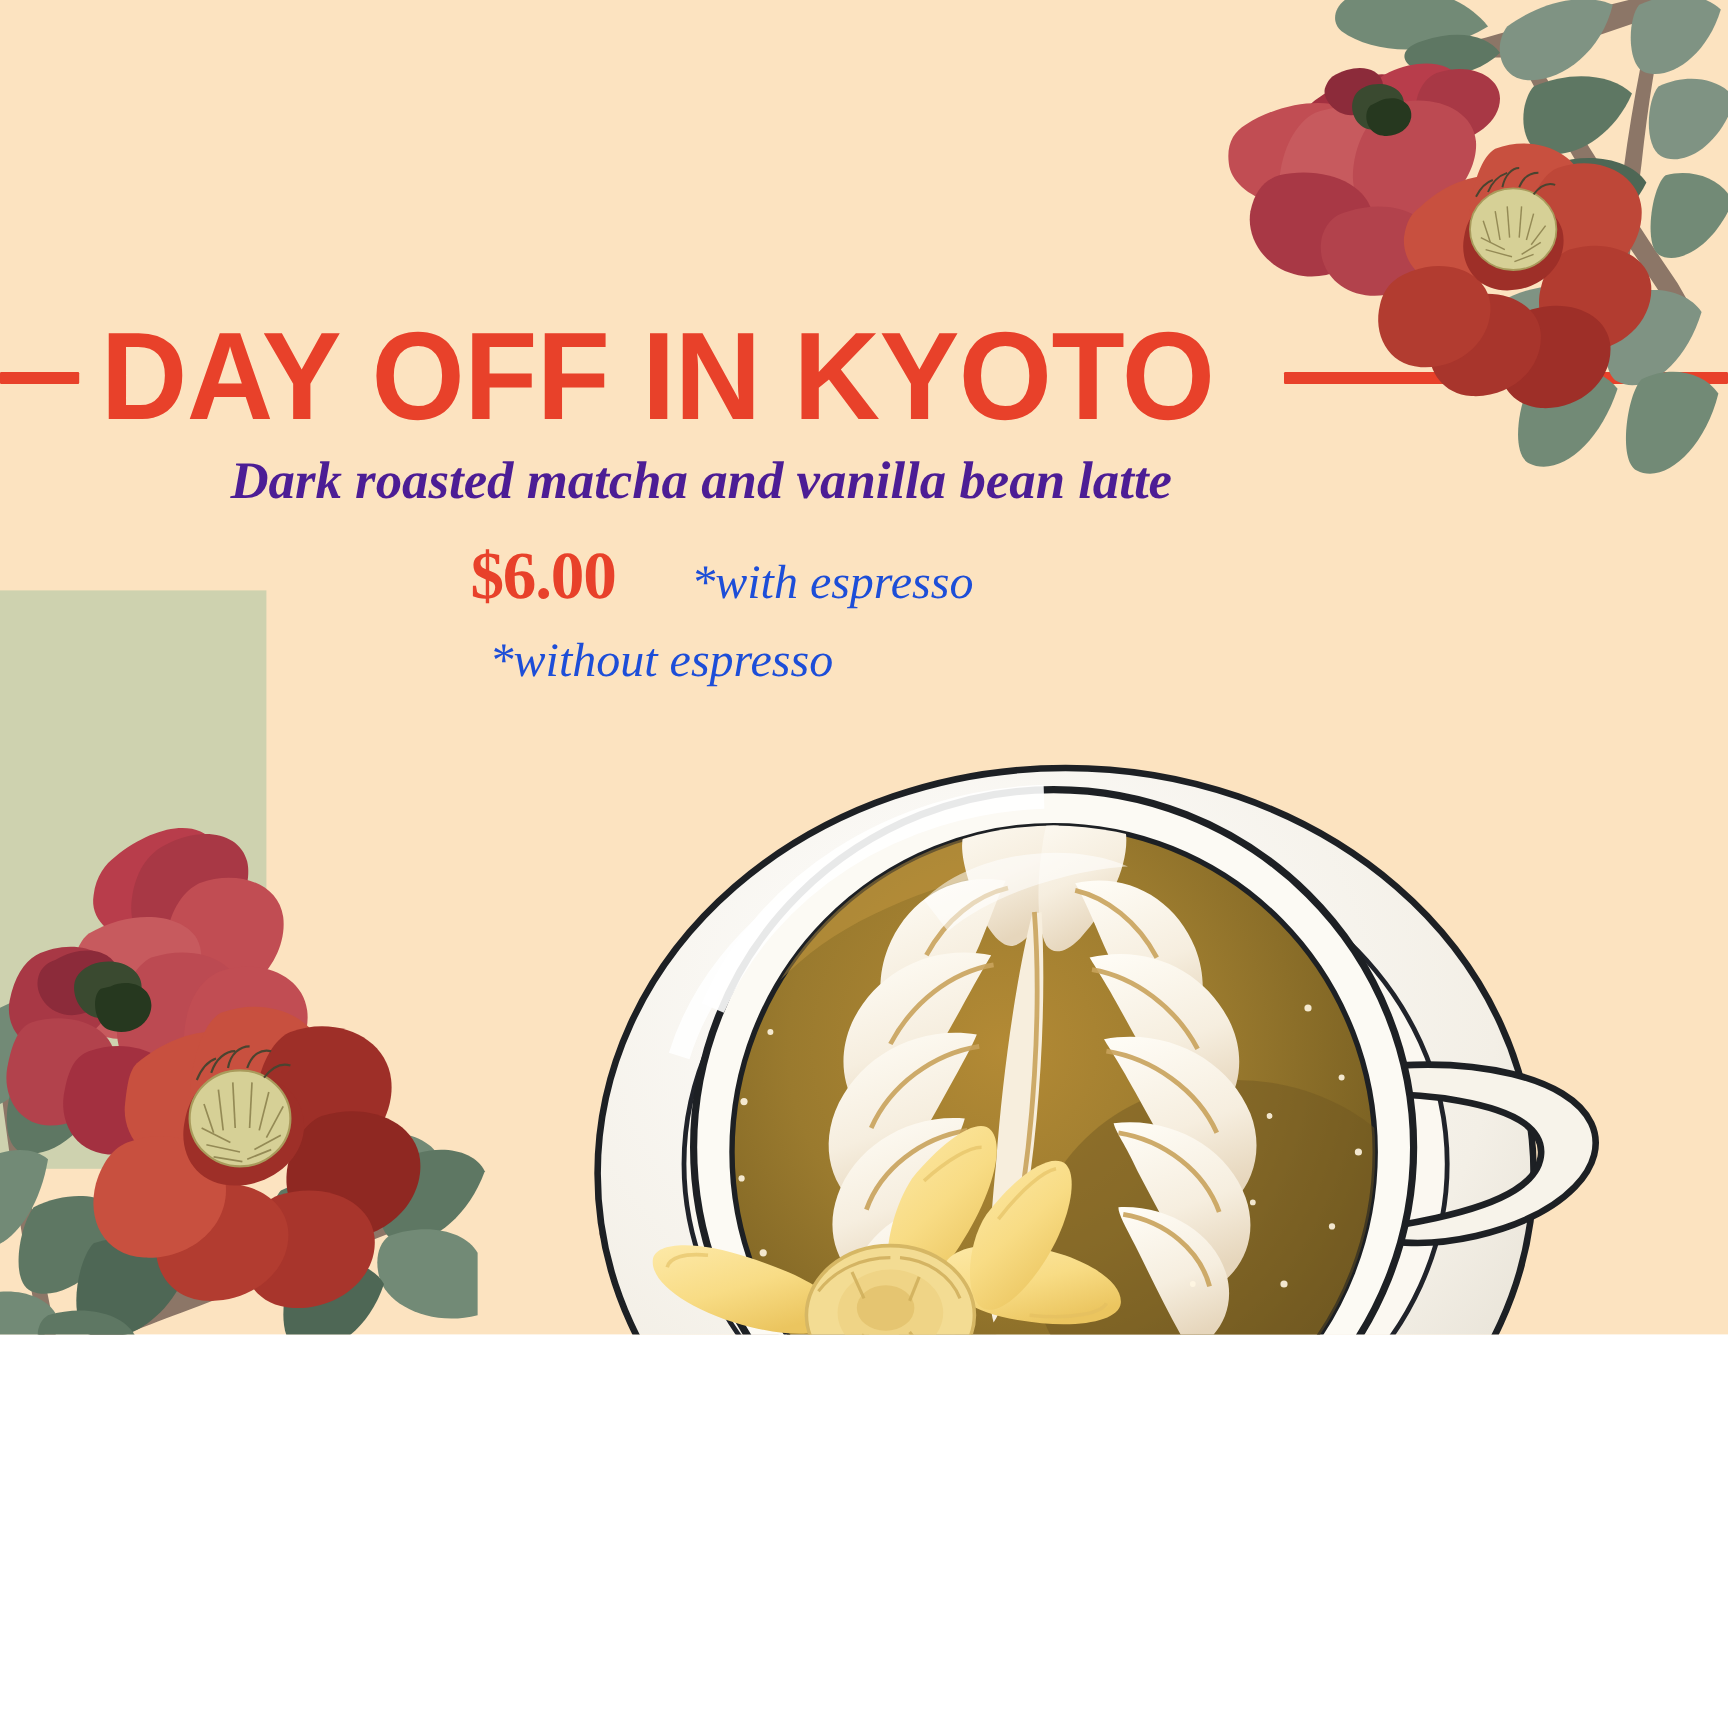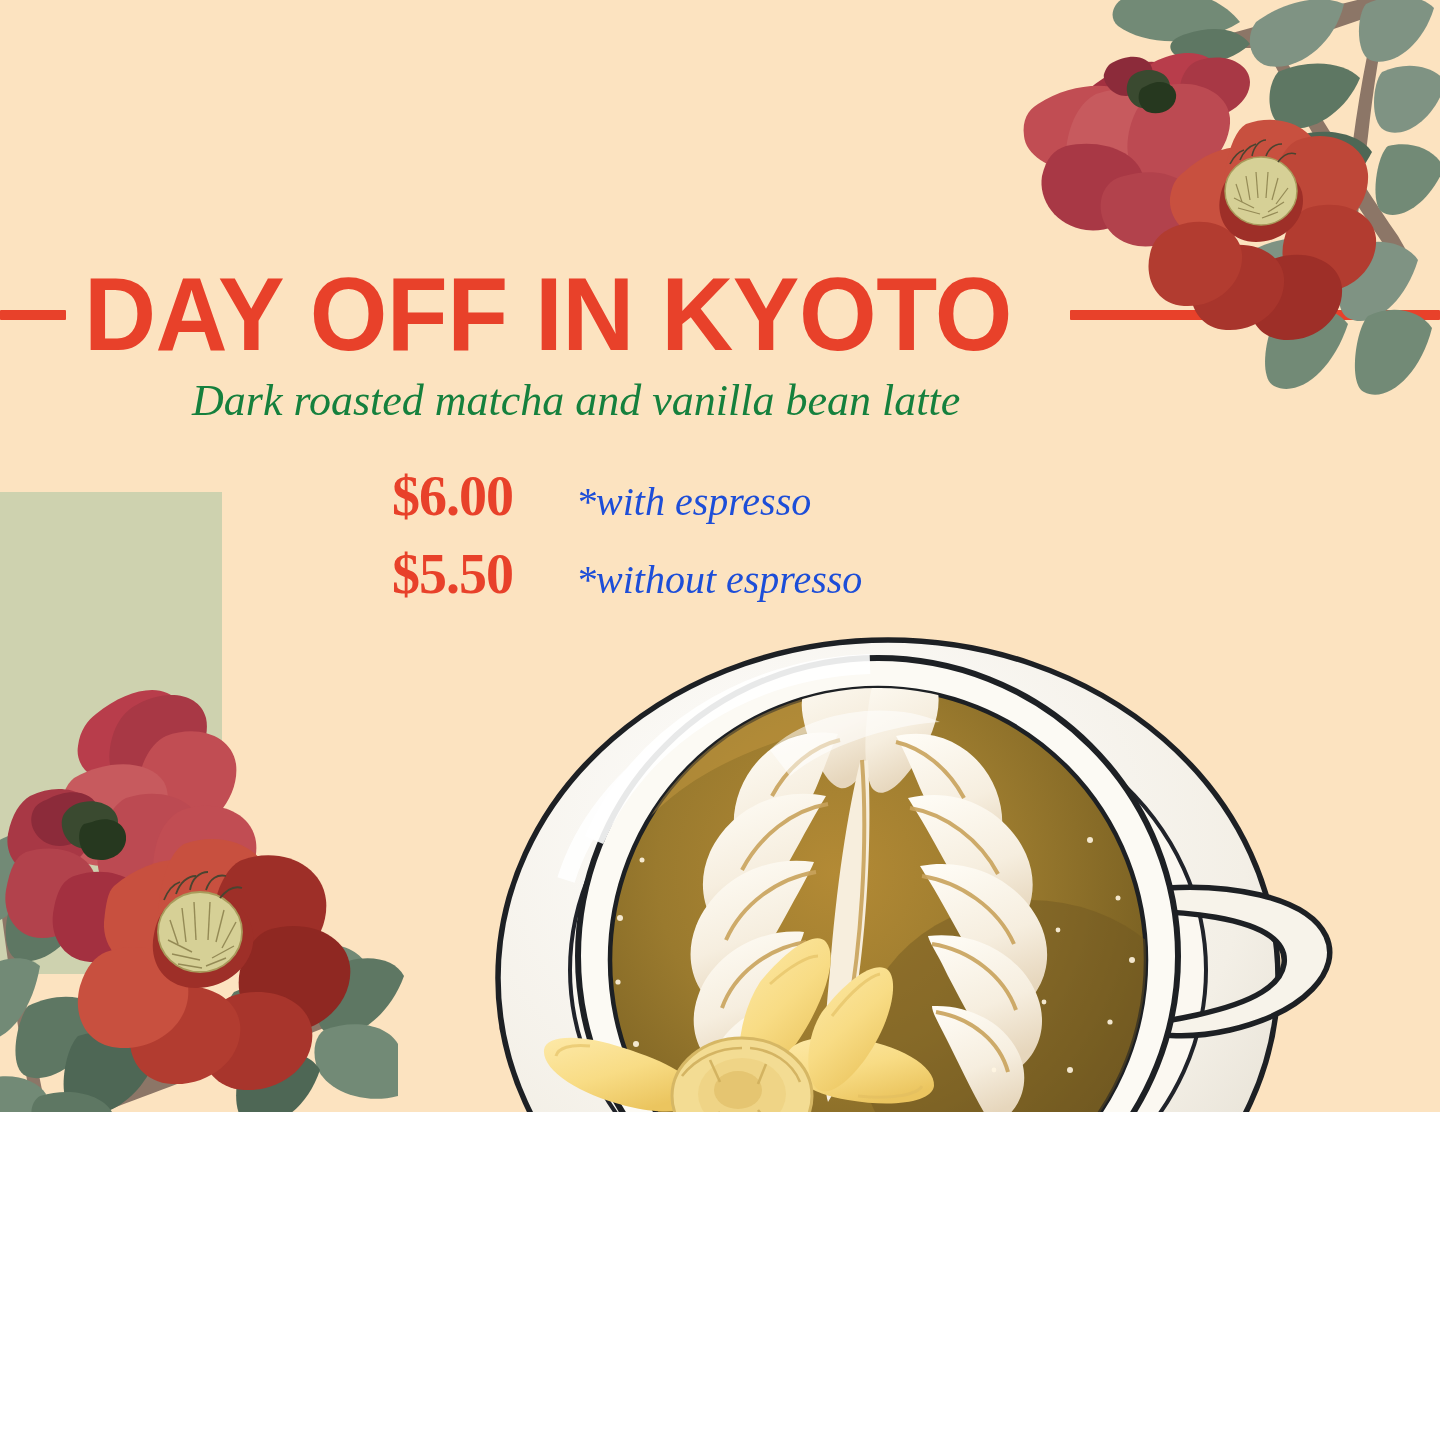--- a/index.html
+++ b/index.html
@@ -36,30 +36,30 @@
     color:#E8412A;
     transform:scaleX(0.96);
     transform-origin:left center;
     white-space:nowrap;
   }
 
   
   .subtitle{
     position:absolute;left:192px;top:376px;
     font-family:"Liberation Serif",serif;
-    font-style:italic;font-weight:400;
+    font-style:italic;font-weight:700;
     font-size:44px;line-height:50px;
-    color:#15803d;
+    color:#4c1d95;
     white-space:nowrap;
     transform:scaleX(1.0);
     transform-origin:left center;
   }
 
   
-  .price-list{position:absolute;left:392px;top:468px;}
+  .price-list{position:absolute;left:392px;top:452px;}
   .price-row{
     display:flex;align-items:baseline;
     height:78px;
   }
   .price-row .amount{
     font-family:"Liberation Serif",serif;
     font-weight:700;font-size:56px;line-height:56px;
     color:#E8412A;
     letter-spacing:-1px;
     min-width:168px;
@@ -93,21 +93,20 @@
   <div class="title">DAY OFF IN KYOTO</div>
 
   <div class="subtitle">Dark roasted matcha and vanilla bean latte</div>
 
   <div class="price-list">
     <div class="price-row">
       <span class="amount">$6.00</span>
       <span class="note">*with espresso</span>
     </div>
     <div class="price-row">
-      <span class="amount">$5.50</span>
       <span class="note">*without espresso</span>
     </div>
   </div>
 
   <div class="art topright">
     <svg viewBox="0 0 470 430" width="470" height="430" xmlns="http://www.w3.org/2000/svg">
       <g>
         <path d="M250 48 C300 34 360 18 430 2 L455 -6 L458 8 L300 62 L252 62 Z" fill="#8C7667"></path>
         <path d="M300 62 C330 110 372 180 420 250 L436 278 L424 286 L392 238 C350 176 318 120 292 70 Z" fill="#8C7667"></path>
         <path d="M405 0 C392 50 380 110 372 180 L368 226 L380 228 L390 150 C396 96 404 42 418 0 Z" fill="#8C7667"></path>

